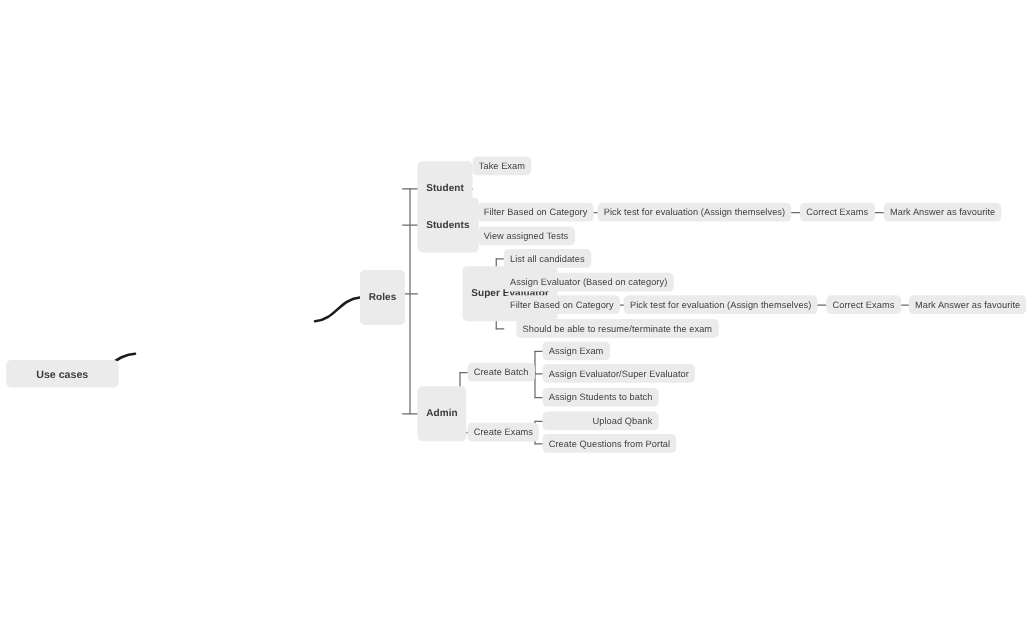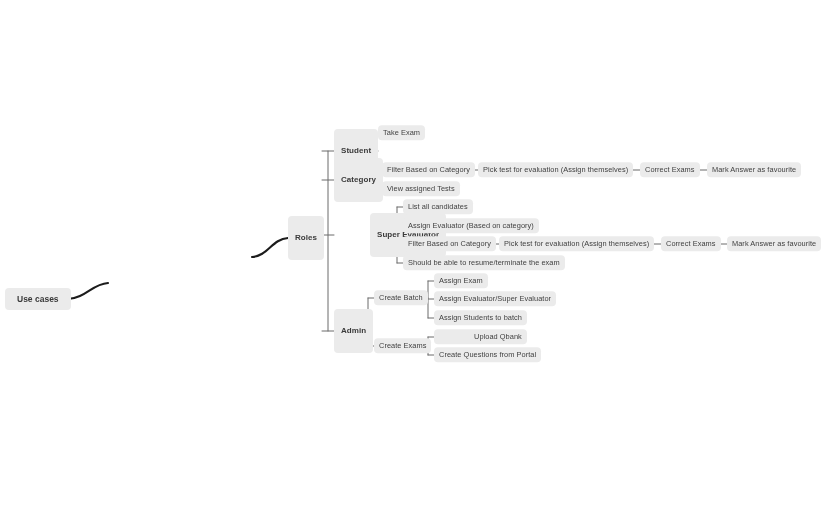--- a/index.html
+++ b/index.html
@@ -67,21 +67,21 @@
     font-family: "Liberation Sans", sans-serif;
   }
   .usecases {
     position: absolute;
     box-sizing: border-box;
     background: #ebebeb;
     color: #3a3a3a;
     border-radius: 4px;
     font-size: 8.5px;
     font-weight: 700;
-    padding: 6px 12px;
+    padding: 6px 24px;
     white-space: nowrap;
     transform: translateY(-50%);
     font-family: "Liberation Sans", sans-serif;
   }
 </style>
 </head>
 <body>
 
 <div id="canvas">
 
@@ -134,34 +134,34 @@
     <span>Use cases</span>
   </div>
 
   <div class="node lvl1" id="node-roles" style="left: 288px; top: 238px;">
     <span>Roles</span>
   </div>
 
   <div id="node-host">
       <div class="node lvl1" style="left: 334px; top: 151px;"><span>Student</span></div>
       <div class="node lvl2" style="left: 378px; top: 133px;"><span>Take Exam</span></div>
-      <div class="node lvl1" style="left: 334px; top: 180px;"><span>Category</span></div>
+      <div class="node lvl1" style="left: 334px; top: 180px;"><span>Students</span></div>
       <div class="node lvl2" style="left: 382px; top: 170px;"><span>Filter Based on Category</span></div>
       <div class="node lvl2" style="left: 478px; top: 170px;"><span>Pick test for evaluation (Assign themselves)</span></div>
       <div class="node lvl2" style="left: 640px; top: 170px;"><span>Correct Exams</span></div>
       <div class="node lvl2" style="left: 707px; top: 170px;"><span>Mark Answer as favourite</span></div>
       <div class="node lvl2" style="left: 382px; top: 189px;"><span>View assigned Tests</span></div>
       <div class="node lvl1" style="left: 334px; top: 235px; margin-left: 36px;"><span>Super Evaluator</span></div>
       <div class="node lvl2" style="left: 403px; top: 207px;"><span>List all candidates</span></div>
       <div class="node lvl2" style="left: 403px; top: 226px; text-align: right;"><span>Assign Evaluator (Based on category)</span></div>
       <div class="node lvl2" style="left: 403px; top: 244px;"><span>Filter Based on Category</span></div>
       <div class="node lvl2" style="left: 499px; top: 244px;"><span>Pick test for evaluation (Assign themselves)</span></div>
       <div class="node lvl2" style="left: 661px; top: 244px;"><span>Correct Exams</span></div>
       <div class="node lvl2" style="left: 727px; top: 244px;"><span>Mark Answer as favourite</span></div>
-      <div class="node lvl2" style="left: 403px; top: 263px;"><span>Should be able to resume/terminate the exam</span></div>
+      <div class="node lvl2" style="left: 413px; top: 263px;"><span>Should be able to resume/terminate the exam</span></div>
       <div class="node lvl1" style="left: 334px; top: 331px;"><span>Admin</span></div>
       <div class="node lvl2" style="left: 374px; top: 298px;"><span>Create Batch</span></div>
       <div class="node lvl2" style="left: 434px; top: 281px;"><span>Assign Exam</span></div>
       <div class="node lvl2" style="left: 434px; top: 299px;"><span>Assign Evaluator/Super Evaluator</span></div>
       <div class="node lvl2" style="left: 434px; top: 318px;"><span>Assign Students to batch</span></div>
       <div class="node lvl2" style="left: 374px; top: 346px;"><span>Create Exams</span></div>
       <div class="node lvl2" style="left: 434px; top: 337px; padding-left: 40px;"><span>Upload Qbank</span></div>
       <div class="node lvl2" style="left: 434px; top: 355px;"><span>Create Questions from Portal</span></div>
     </div>
 

